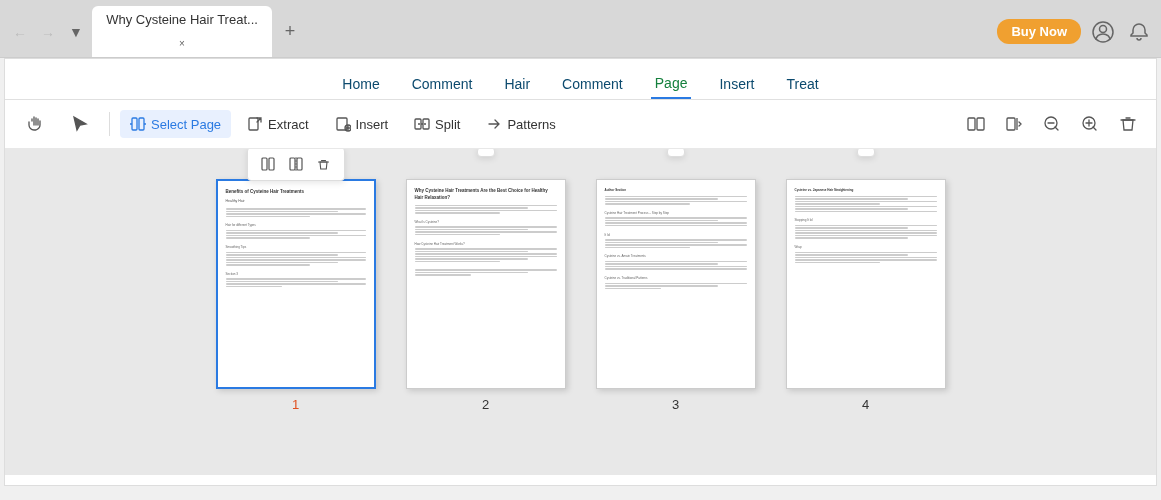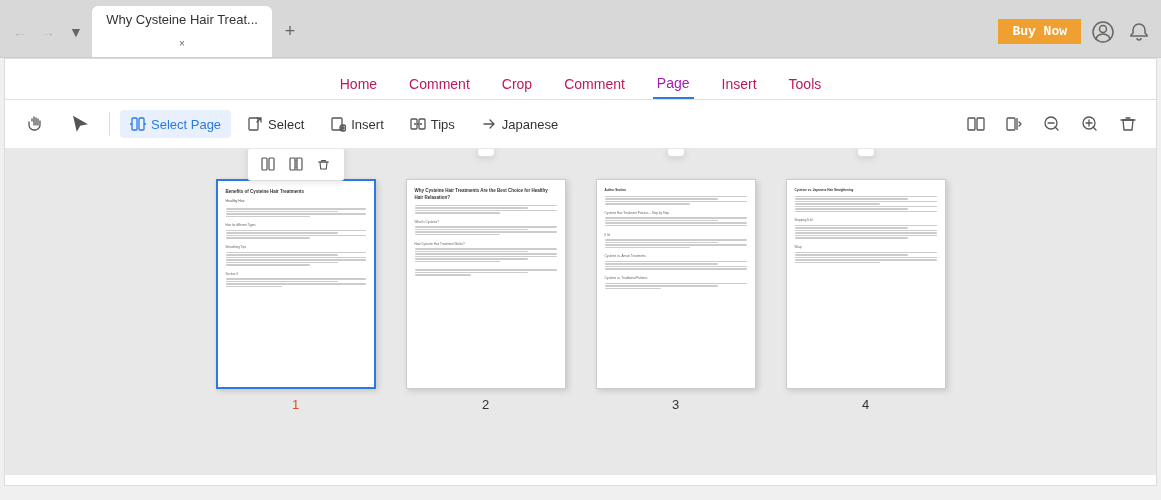--- a/index.html
+++ b/index.html
@@ -65,26 +65,25 @@
       margin-left: auto;
       display: flex;
       align-items: center;
       gap: 8px;
     }
 
     .buy-now-btn {
       background: #f0a030;
       color: white;
       border: none;
-      border-radius: 0;
+      border-radius: 12px;
       padding: 5px 14px;
       font-size: 13px;
       font-weight: 600;
       cursor: pointer;
-      font-family: Liberation Mono, monospace;
     }
 
     .profile-icon, .bell-icon {
       width: 28px; height: 28px;
       display: flex; align-items: center; justify-content: center;
       cursor: pointer; color: #555; font-size: 16px;
     }
 
     
     .app-container {
@@ -100,27 +99,27 @@
       align-items: center;
       justify-content: center;
       gap: 24px;
       padding: 10px 0 0 0;
       border-bottom: 1px solid #e0e0e0;
       background: #fff;
     }
 
     .menu-item {
       font-size: 14px;
-      color: #be185d;
+      color: #0c4a6e;
       cursor: pointer;
       padding: 6px 4px;
       text-decoration: none;
     }
     .menu-item.active {
-      color: #a21caf;
+      color: #15803d;
       border-bottom: 2px solid #2a7ae2;
       font-weight: 500;
     }
 
     
     .toolbar {
       display: flex;
       align-items: center;
       padding: 8px 12px;
       gap: 6px;
@@ -303,25 +302,25 @@
       </div>
     </div>
   </div>
 </div>
 
 <div class="app-container">
 
   <div class="menu-bar">
     <a class="menu-item">Home</a>
     <a class="menu-item">Comment</a>
-    <a class="menu-item">Crop</a>
+    <a class="menu-item">Hair</a>
     <a class="menu-item">Comment</a>
     <a class="menu-item active">Page</a>
     <a class="menu-item">Insert</a>
-    <a class="menu-item">Tools</a>
+    <a class="menu-item">Treat</a>
   </div>
 
   <div class="toolbar">
 
     <button class="tool-btn" style="font-size:16px;">
       <svg width="18" height="18" viewBox="0 0 18 18" fill="none">
         <path d="M7 2v8M5 4V6M9 3v7M11 4v6M13 6v4c0 2-1.5 4-4 5H7a5 5 0 01-5-5V7" stroke="#555" stroke-width="1.3" stroke-linecap="round"></path>
       </svg>
     </button>
 
@@ -340,47 +339,47 @@
         <path d="M0 8h2M14 8h2" stroke="#2a7ae2" stroke-width="1.3"></path>
       </svg>
       <span>Select Page</span>
     </button>
 
     <button class="tool-btn">
       <svg width="16" height="16" viewBox="0 0 16 16" fill="none">
         <rect x="2" y="2" width="9" height="12" rx="1" stroke="#555" stroke-width="1.3"></rect>
         <path d="M10 6l4-4M10 2h4v4" stroke="#555" stroke-width="1.3" stroke-linecap="round"></path>
       </svg>
-      <span>Select</span>
+      <span>Extract</span>
     </button>
 
 
     <button class="tool-btn">
       <svg width="16" height="16" viewBox="0 0 16 16" fill="none">
         <rect x="2" y="2" width="10" height="12" rx="1" stroke="#555" stroke-width="1.3"></rect>
         <circle cx="13" cy="12" r="3" fill="none" stroke="#555" stroke-width="1.3"></circle>
         <path d="M13 10v4M11 12h4" stroke="#555" stroke-width="1.3" stroke-linecap="round"></path>
       </svg>
       <span>Insert</span>
     </button>
 
     <button class="tool-btn">
       <svg width="16" height="16" viewBox="0 0 16 16" fill="none">
         <rect x="1" y="3" width="6" height="10" rx="1" stroke="#555" stroke-width="1.3"></rect>
         <rect x="9" y="3" width="6" height="10" rx="1" stroke="#555" stroke-width="1.3"></rect>
         <path d="M4 8h8" stroke="#555" stroke-width="1.3" stroke-dasharray="2 1"></path>
       </svg>
-      <span>Tips</span>
+      <span>Split</span>
     </button>
 
     <button class="tool-btn">
       <svg width="16" height="16" viewBox="0 0 16 16" fill="none">
         <path d="M3 8h10M9 4l4 4-4 4" stroke="#555" stroke-width="1.3" stroke-linecap="round"></path>
       </svg>
-      <span>Japanese</span>
+      <span>Patterns</span>
     </button>
 
     <div style="flex:1"></div>
 
     <button class="tool-icon-btn">
       <svg width="20" height="20" viewBox="0 0 20 20" fill="none">
         <rect x="2" y="4" width="7" height="12" rx="1" stroke="#555" stroke-width="1.3"></rect>
         <rect x="11" y="4" width="7" height="12" rx="1" stroke="#555" stroke-width="1.3"></rect>
       </svg>
     </button>

